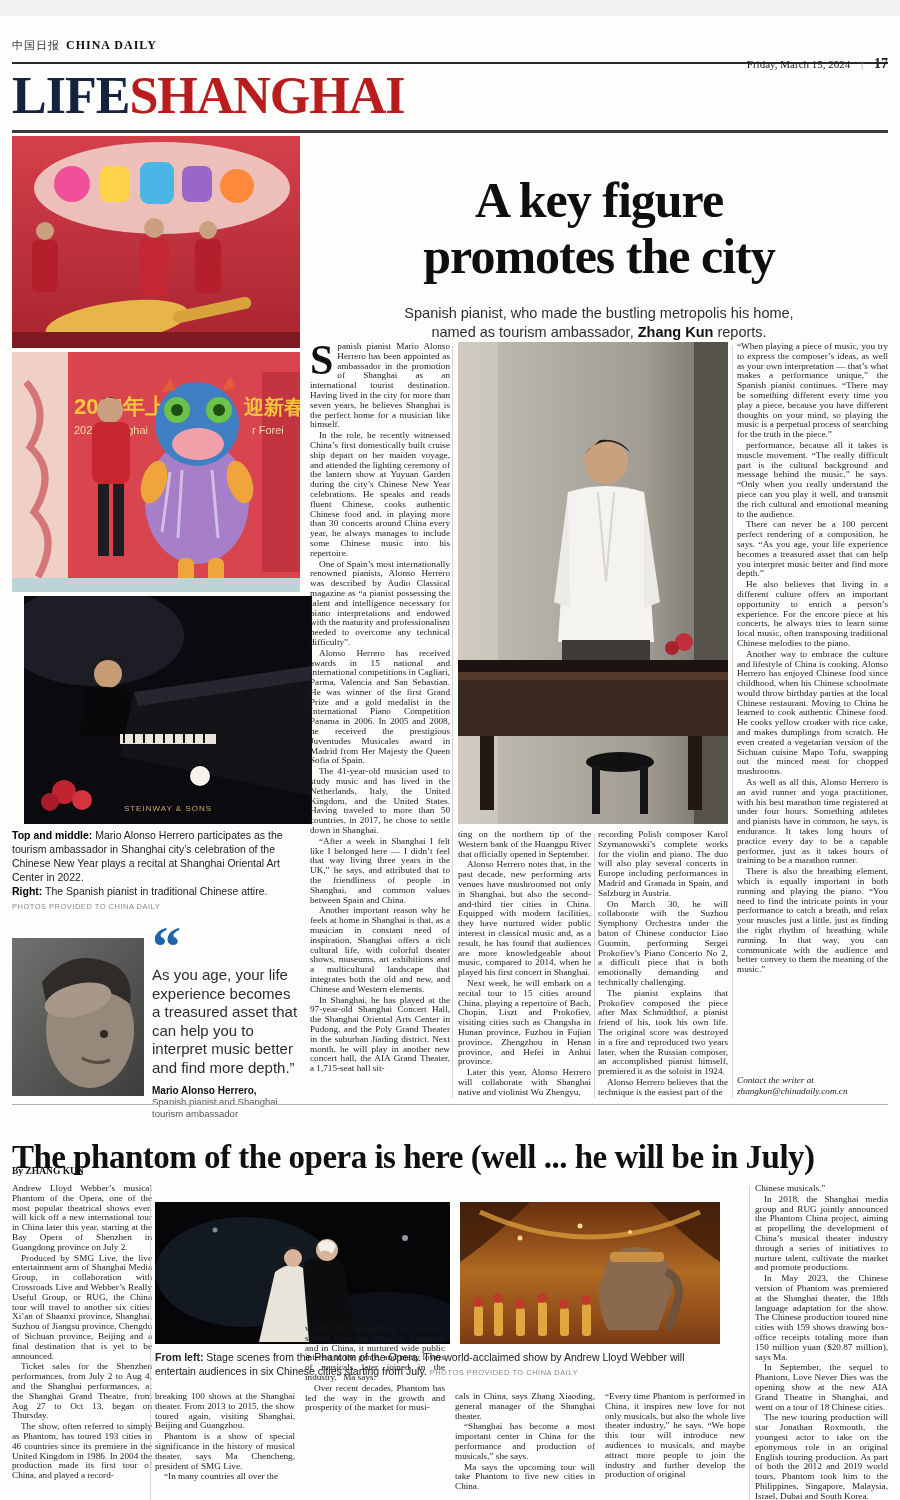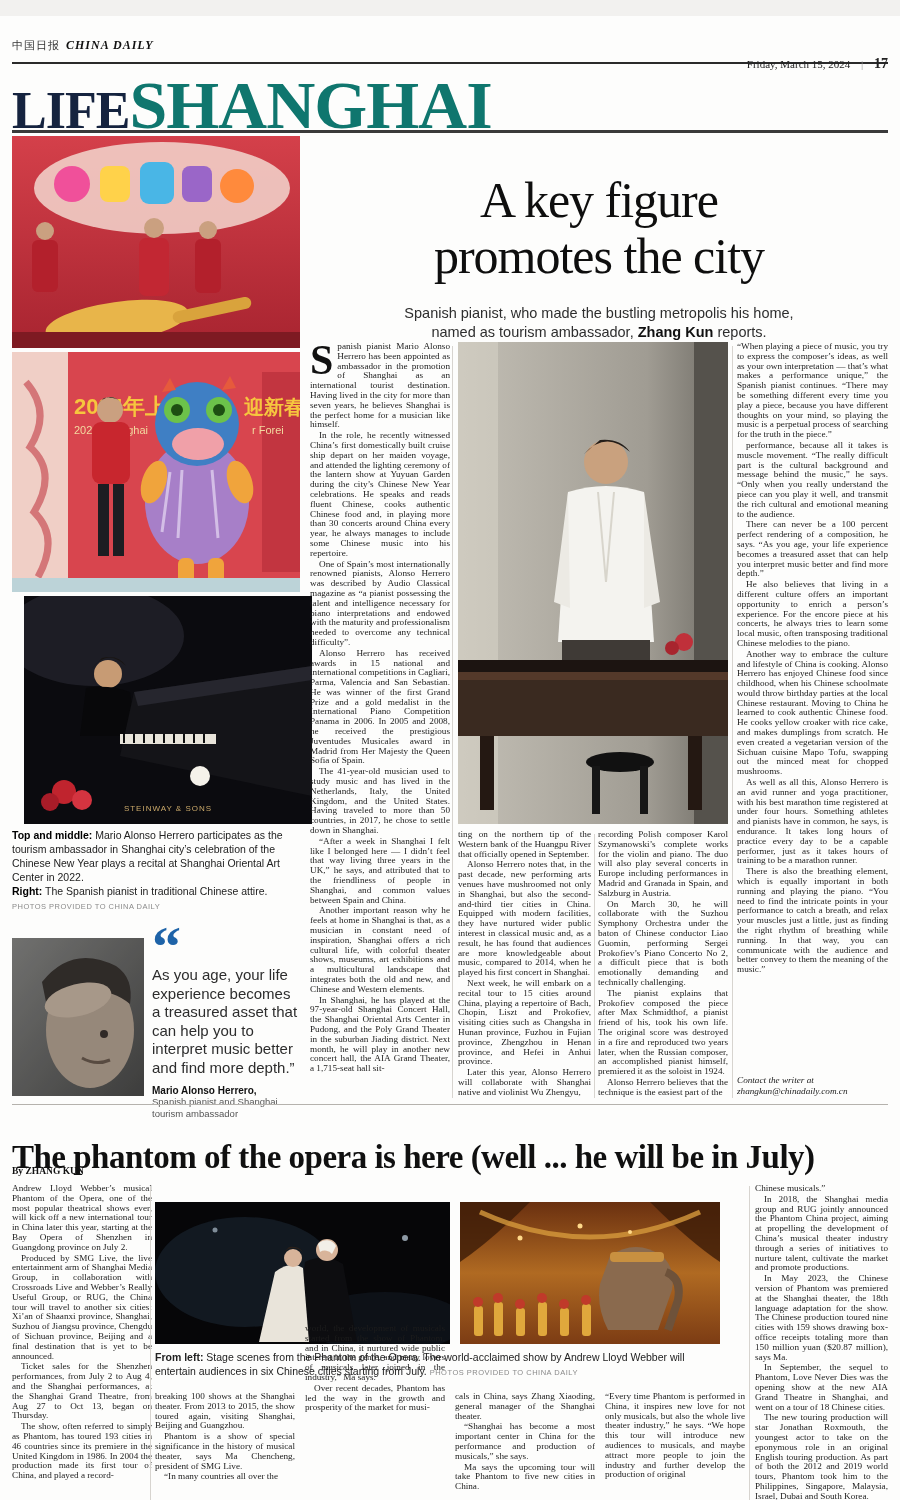--- a/index.html
+++ b/index.html
@@ -2,34 +2,34 @@
 <html><head>
 <meta charset="utf-8">
 <style>
   html,body{margin:0;padding:0;background:#f2f1ef;}
   .page{position:relative;width:900px;height:1500px;margin:16px auto;background:#fdfdfc;overflow:hidden;
         font-family:"Liberation Serif",serif;color:#1a1a1a;}
   
   .hdr{position:absolute;left:12px;right:12px;top:20px;height:26px;border-bottom:2px solid #2a2a2a;}
   .hdr-left{position:absolute;left:0;top:2px;display:flex;align-items:center;gap:6px;}
   .hdr-cn{font-size:11px;color:#333;letter-spacing:1px;}
-  .hdr-brand{font-size:12px;font-weight:bold;letter-spacing:1px;color:#111;font-style:italic;}
+  .hdr-brand{font-size:12px;font-weight:bold;letter-spacing:1px;color:#111;}
   .hdr-right{position:absolute;right:0;top:20px;font-size:11px;color:#222;}
   .hdr-page{font-weight:bold;font-size:14px;margin-left:8px;}
   .hdr-sep{color:#999;margin-left:8px;}
   
   .mast{position:absolute;left:12px;right:12px;top:50px;height:64px;border-bottom:3px solid #3a3a3a;}
   .mast-life{font-family:"Liberation Serif",serif;font-weight:bold;font-size:52px;letter-spacing:-1px;color:#15233f;}
-  .mast-city{font-family:"Liberation Serif",serif;font-weight:bold;font-size:68px;letter-spacing:-1px;color:#0f766e;}
+  .mast-city{font-family:"Liberation Serif",serif;font-weight:bold;font-size:52px;letter-spacing:-1px;color:#b91c1c;}
   
   .photo{position:absolute;overflow:hidden;background:#ddd;}
   .photo svg{display:block;}
   
   .headline{position:absolute;left:310px;width:578px;top:122px;text-align:center;
-            font-size:50px;line-height:56px;font-weight:normal;color:#0e0e0e;letter-spacing:-1px;}
+            font-size:50px;line-height:56px;font-weight:bold;color:#0e0e0e;letter-spacing:-1px;}
   .standfirst{position:absolute;left:310px;width:578px;top:288px;text-align:center;
               font-family:"Liberation Sans",sans-serif;font-size:14.5px;line-height:19px;color:#2e2e2e;}
   .standfirst b{font-weight:bold;color:#111;}
   .col{position:absolute;overflow:hidden;text-align:justify;font-size:9.2px;line-height:9.8px;color:#1c1c1c;}
   .col p{margin:0 0 0 0;text-indent:9px;}
   .col p:first-child{text-indent:0;}
   .col p + p{margin-top:1px;}
   .dropcap > p:first-child::first-letter{float:left;font-size:42px;line-height:34px;font-weight:bold;
             padding:1px 4px 0 0;color:#111;}
   .contact{margin-top:8px;font-style:italic;color:#222;}

